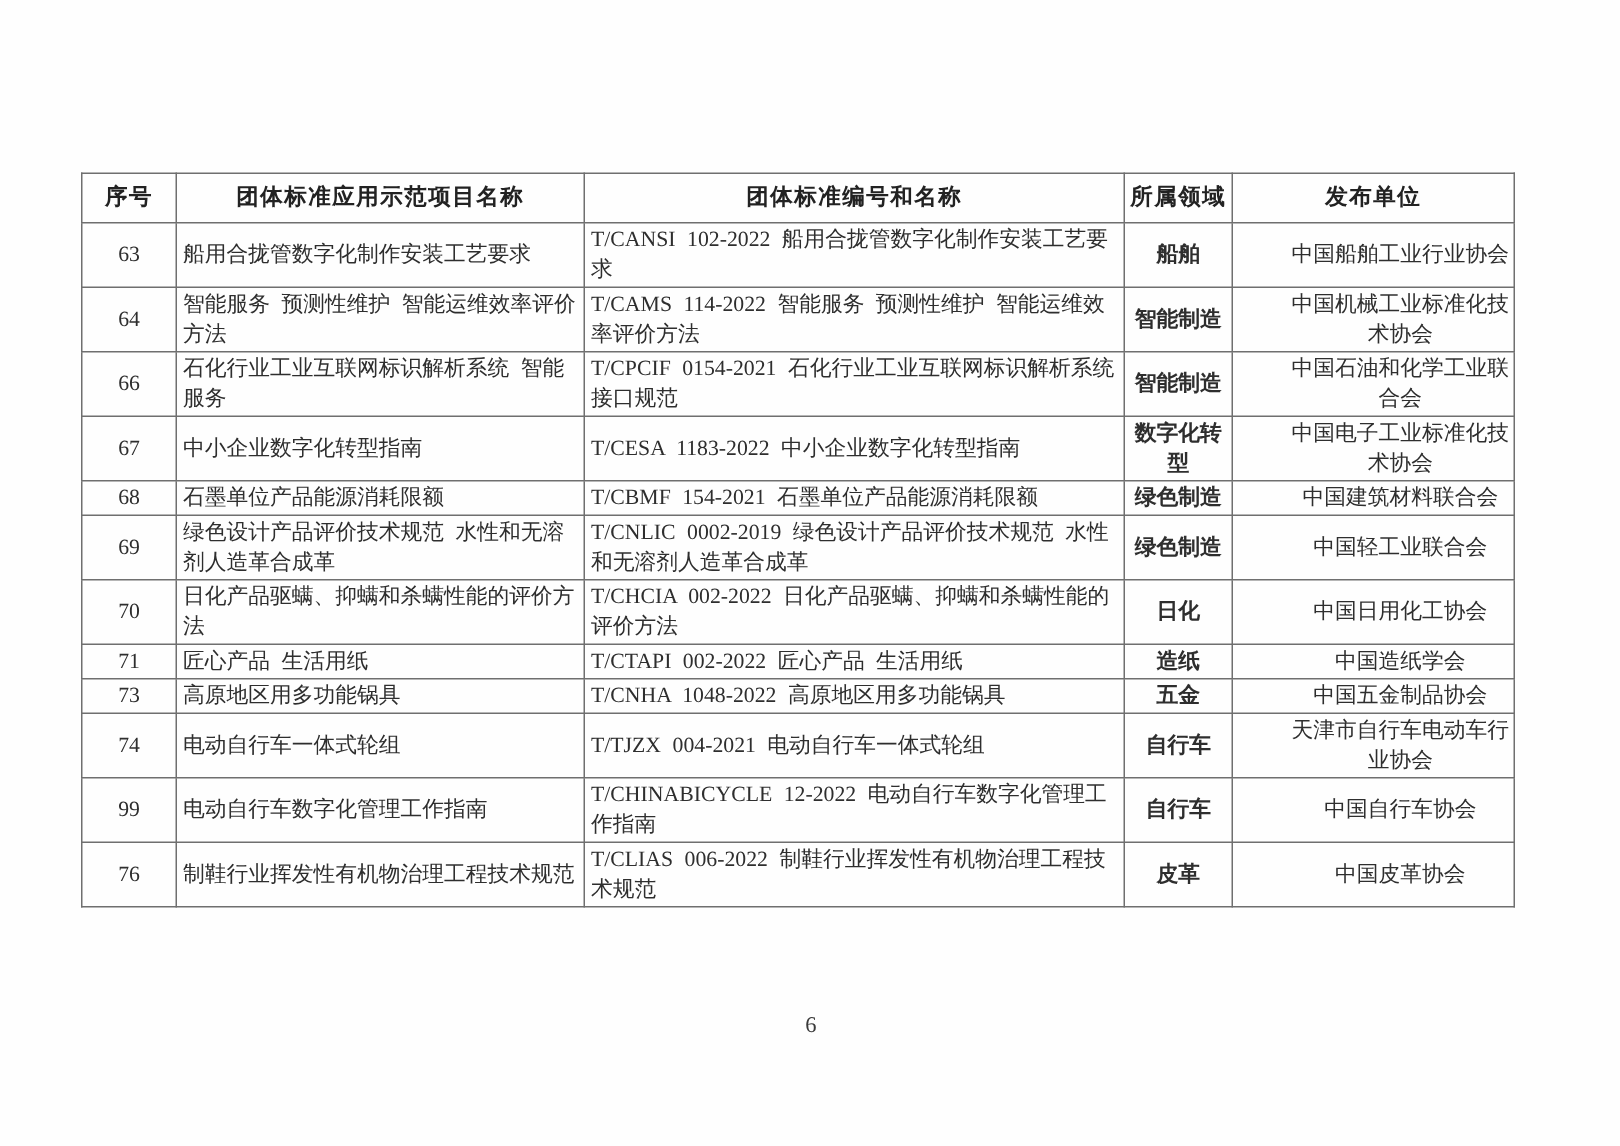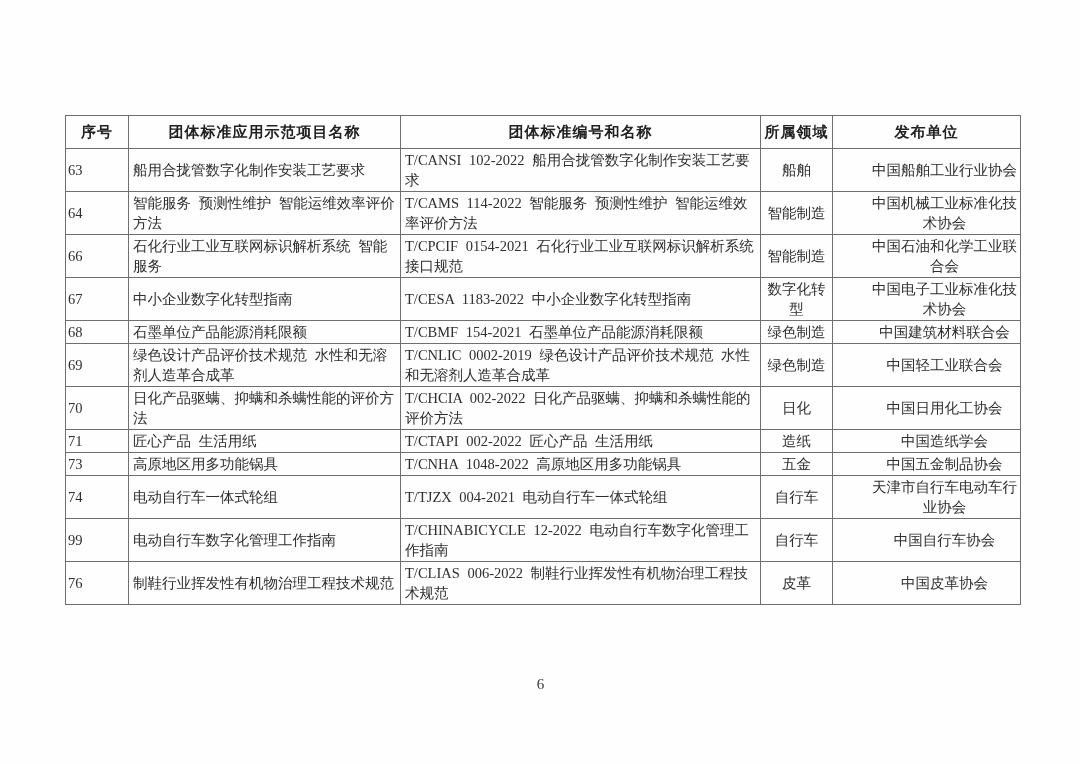--- a/index.html
+++ b/index.html
@@ -15,21 +15,21 @@
     overflow: hidden;
   }
   .page {
     position: relative;
     width: 1080px;
     height: 764px;
     background: #fefefe;
   }
   table.std-table {
     position: absolute;
-    left: 65px;
+    left: 54px;
     top: 115px;
     width: 955px;
     border-collapse: collapse;
     table-layout: fixed;
   }
   .std-table th,
   .std-table td {
     border: 1px solid #6f6f6f;
     font-size: 14.5px;
     line-height: 20px;
@@ -39,23 +39,23 @@
     vertical-align: middle;
   }
   .std-table th {
     font-size: 15px;
     font-weight: bold;
     height: 30px;
     text-align: center;
     letter-spacing: 1px;
     color: #222222;
   }
-  td.c-no { }
+  td.c-no { text-align: center; }
   td.c-proj, td.c-std { text-align: left; padding-left: 4px; padding-right: 3px; }
-  td.c-field { text-align: center; }
+  td.c-field { text-align: center; font-weight: bold; }
   td.c-pub { text-align: center; padding-left: 38px; }
   .page-number {
     position: absolute;
     left: 63px;
     top: 676px;
     width: 955px;
     text-align: center;
     font-size: 15px;
     color: #3a3a3a;
   }

